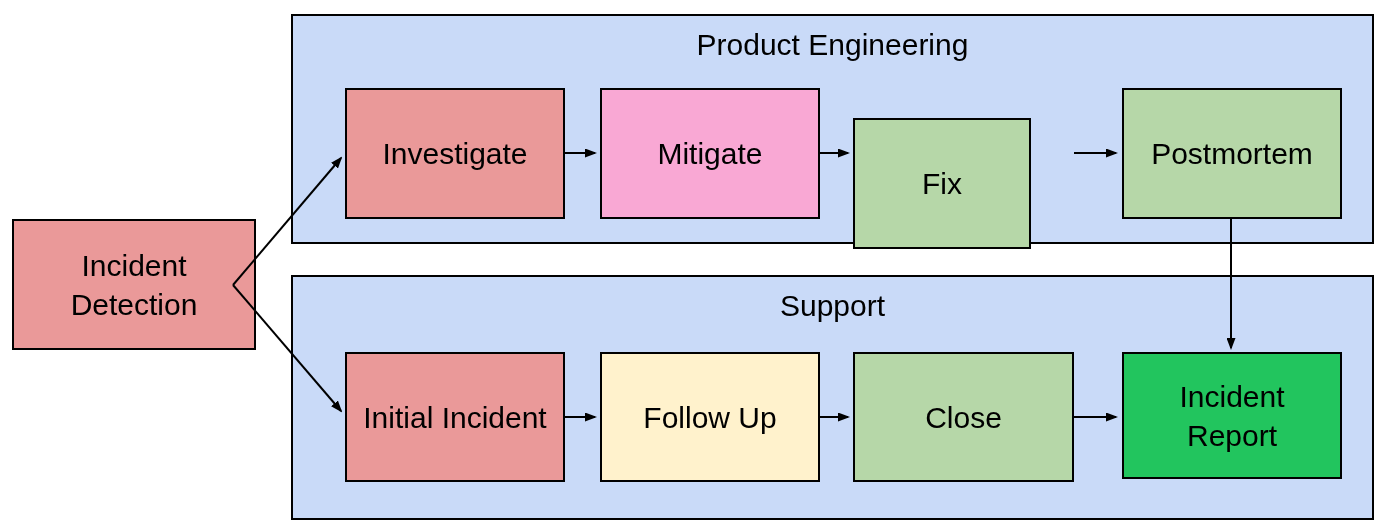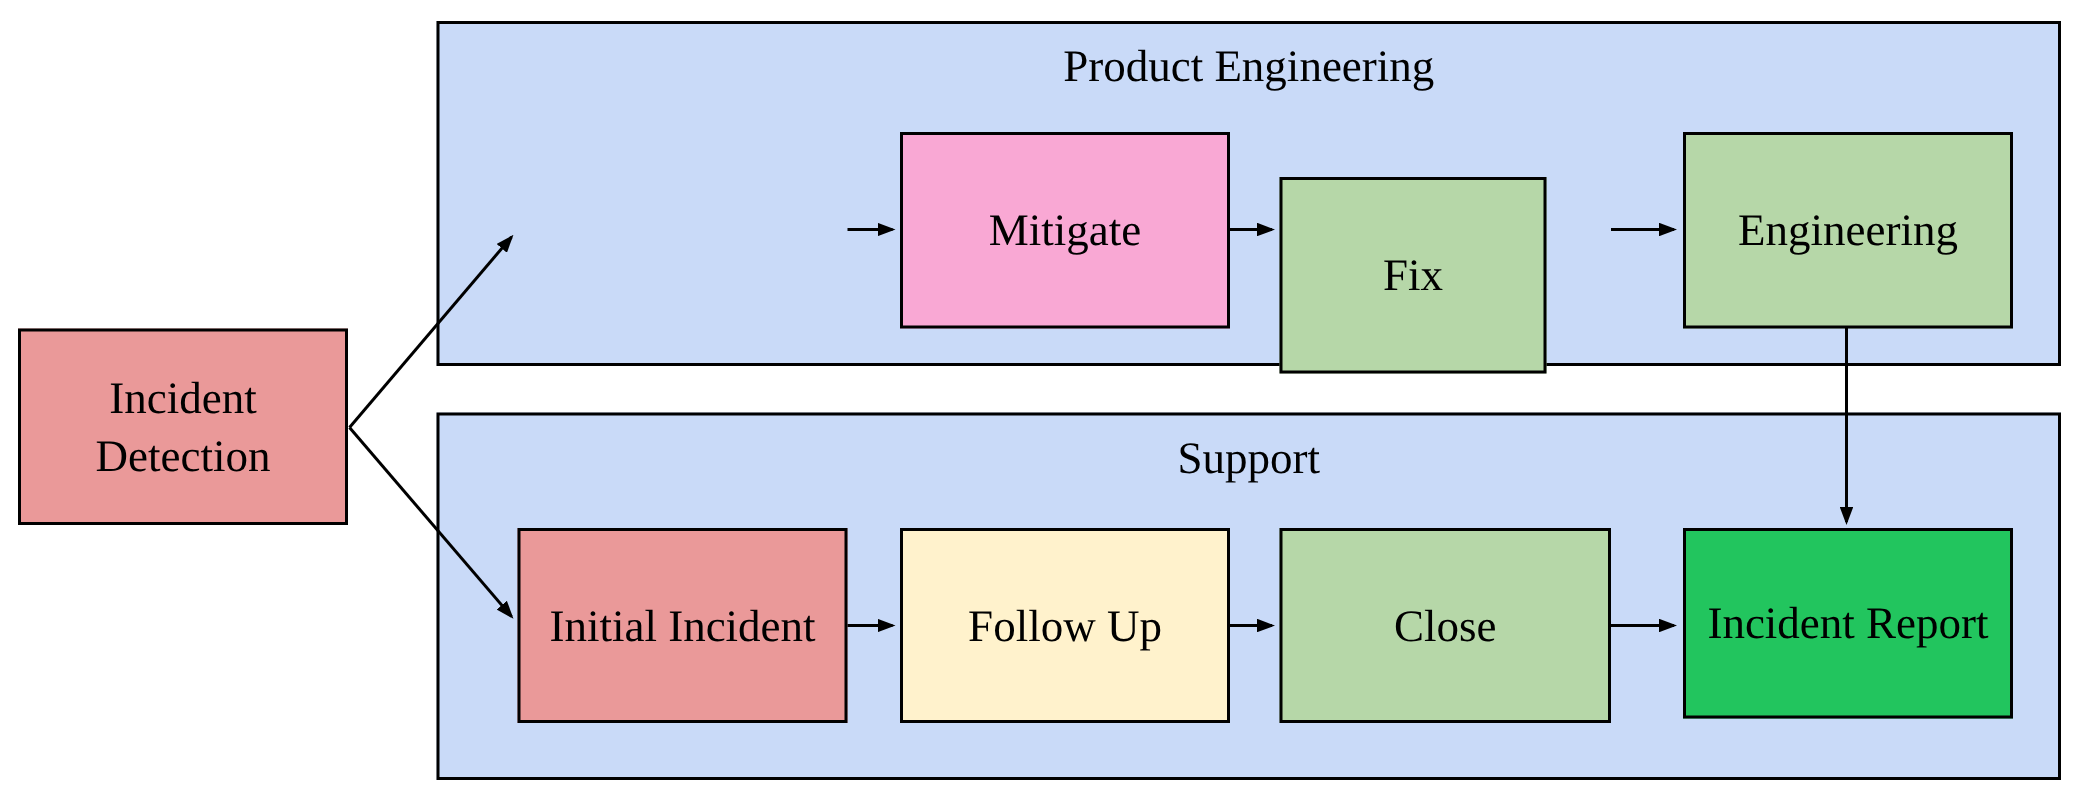--- a/index.html
+++ b/index.html
@@ -1,21 +1,21 @@
 <!DOCTYPE html>
 <html><head>
 <meta charset="utf-8">
 <style>
   html, body { margin: 0; padding: 0; background: #ffffff; }
   .canvas {
     position: relative;
     width: 1386px;
     height: 526px;
     background: #ffffff;
-    font-family: Liberation Serif, serif;
+    font-family: Liberation Sans, sans-serif;
     color: #000000;
     overflow: hidden;
   }
   .lane {
     position: absolute;
     border: 2px solid #000000;
     box-sizing: border-box;
   }
   .lane-label {
     position: absolute;
@@ -58,35 +58,38 @@
 <div class="canvas">
 
   <div class="lane" style="left: 291px; top: 14px; width: 1083px; height: 230px; background-color: rgb(201, 218, 248);">
     <div class="lane-label">Product Engineering</div>
   </div>
 
   <div class="lane" style="left: 291px; top: 275px; width: 1083px; height: 245px; background-color: rgb(201, 218, 248);">
     <div class="lane-label">Support</div>
   </div>
 
-  <div class="node" style="left: 12px; top: 219px; width: 220px; height: 131px; background-color: rgb(234, 153, 153);">
+  <div class="node" style="left: 12px; top: 219px; width: 244px; height: 131px; background-color: rgb(234, 153, 153);">
     <span>Incident Detection</span>
   </div>
 
+  <div class="node" style="left: 345px; top: 88px; width: 220px; height: 131px; background-color: rgb(234, 153, 153);">
+    <span>Investigate</span>
+  </div>
 
   <div class="node" style="left: 600px; top: 88px; width: 220px; height: 131px; background-color: #f9a8d4;">
     <span>Mitigate</span>
   </div>
 
   <div class="node" style="left: 853px; top: 88px; width: 178px; height: 131px; background-color: rgb(182, 215, 168); margin-top: 30px;">
     <span>Fix</span>
   </div>
 
   <div class="node" style="left: 1122px; top: 88px; width: 220px; height: 131px; background-color: rgb(182, 215, 168);">
-    <span>Engineering</span>
+    <span>Postmortem</span>
   </div>
 
   <div class="node" style="left: 345px; top: 352px; width: 220px; height: 130px; background-color: rgb(234, 153, 153);">
     <span>Initial Incident</span>
   </div>
 
   <div class="node" style="left: 853px; top: 352px; width: 221px; height: 130px; background-color: rgb(182, 215, 168);">
     <span>Close</span>
   </div>
 

